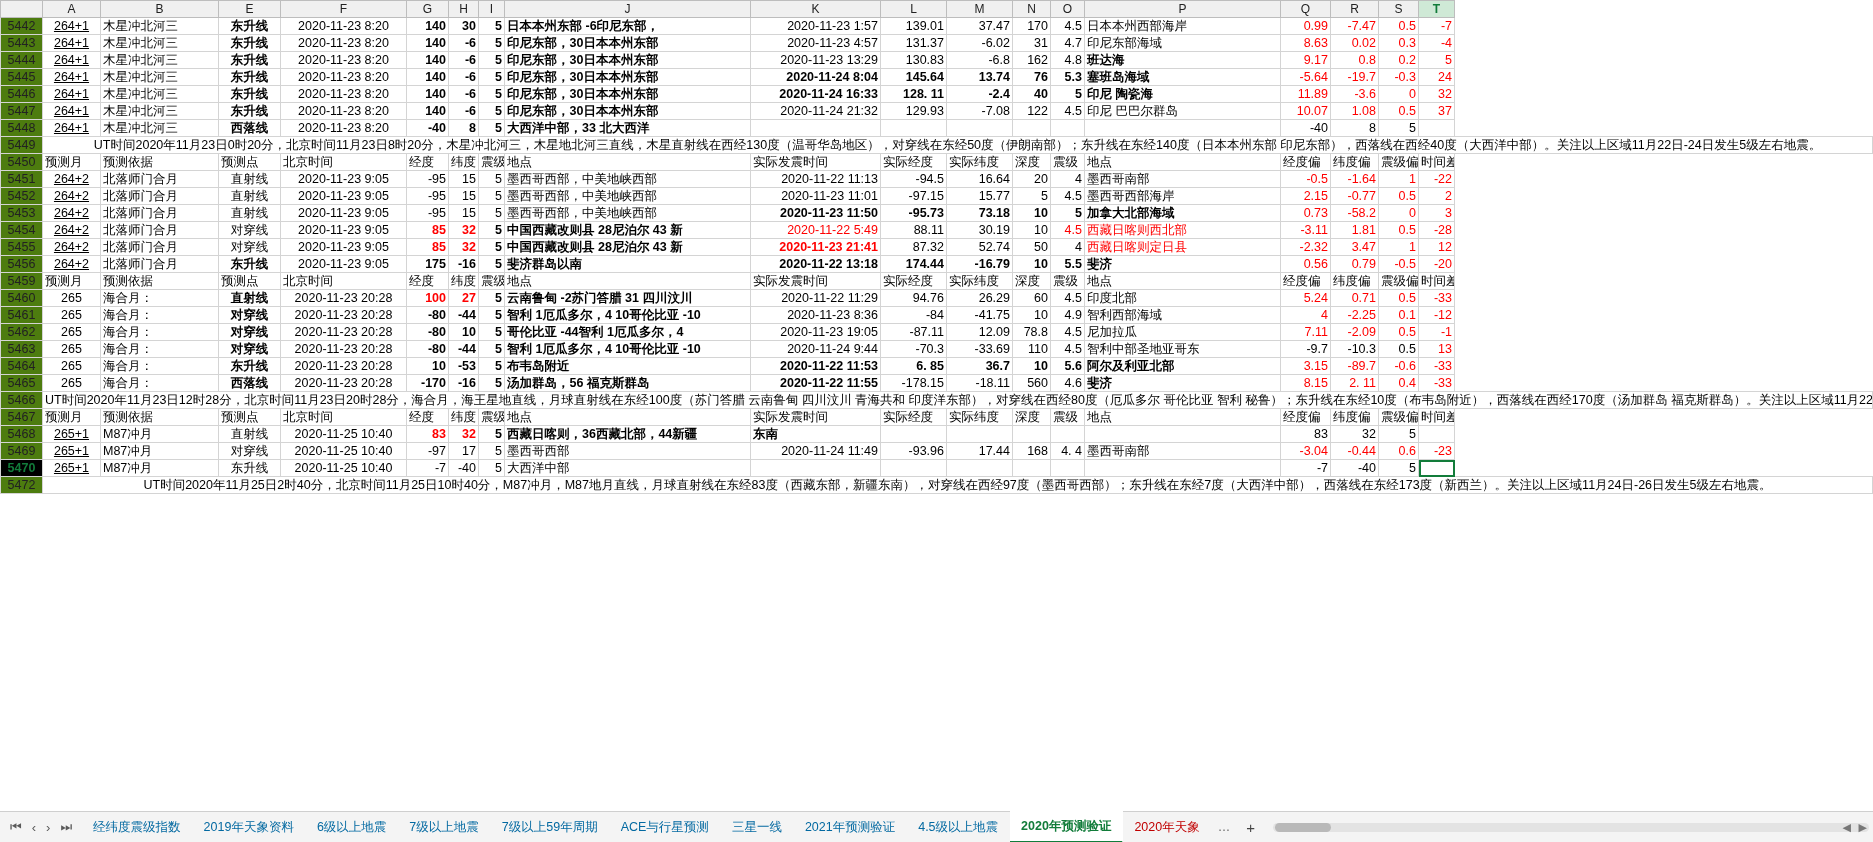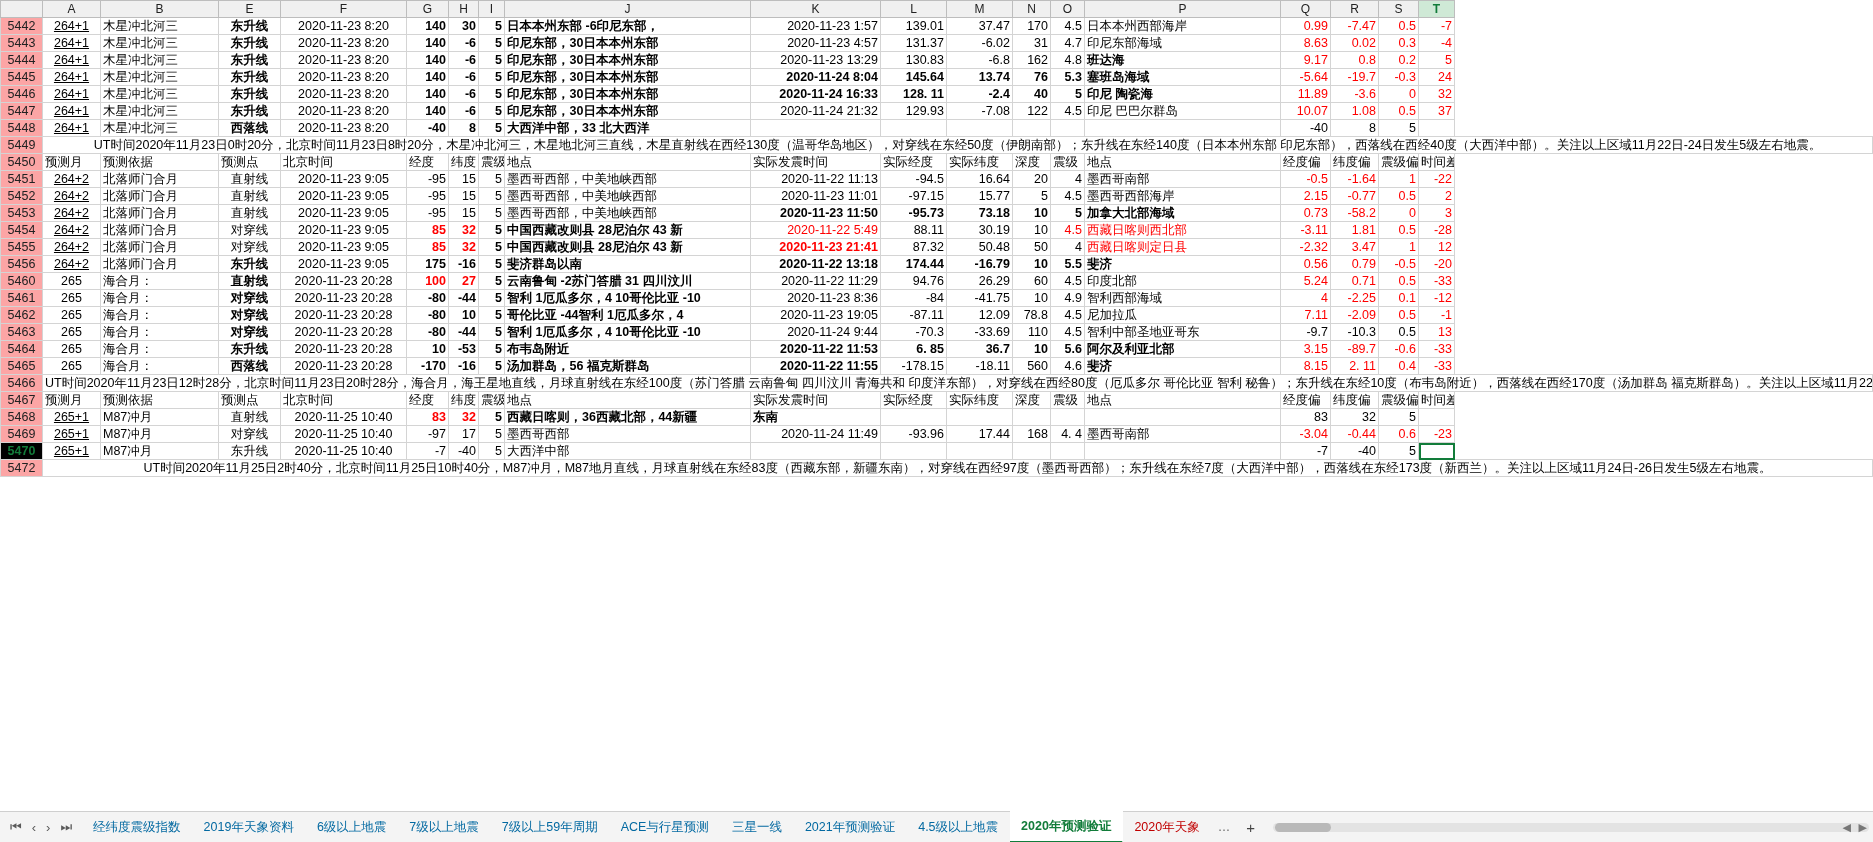--- a/index.html
+++ b/index.html
@@ -32,21 +32,21 @@
     background:#f0f0f0;
     text-align:center;
     font-size:12px;
     color:#222;
     border:1px solid #bdbdbd;
     height:16px;
     font-weight:normal;
   }
   tr.colhead td.sel{background:#cfe9d6;color:#127c3a;font-weight:bold;}
   td.rowhead{
-    background:#fca5a5;
+    background:#4d7c0f;
     text-align:center;
     color:#222;
     border:1px solid #bdbdbd;
     font-size:12px;
     width:42px;
   }
   td.rowhead.sel{background:#000000;color:#127c3a;font-weight:bold;}
   .corner{background:#f0f0f0;border:1px solid #bdbdbd;}
 
   .c{text-align:center;}
@@ -413,21 +413,21 @@
         <td class="c u">264+2</td>
         <td class="l">北落师门合月</td>
         <td class="c">对穿线</td>
         <td class="c">2020-11-23  9:05</td>
         <td class="r b red">85</td>
         <td class="r b red">32</td>
         <td class="r b">5</td>
         <td class="l b">中国西藏改则县  28尼泊尔    43  新</td>
         <td class="r red b">2020-11-23 21:41</td>
         <td class="r">87.32</td>
-        <td class="r">50.48</td>
+        <td class="r">52.74</td>
         <td class="r">50</td>
         <td class="r">4</td>
         <td class="l red">西藏日喀则定日县</td>
         <td class="r red">-2.32</td>
         <td class="r red">3.47</td>
         <td class="r red">1</td>
         <td class="r red">12</td>
       </tr>
       <tr>
         <td class="rowhead">5456</td>
@@ -445,20 +445,41 @@
         <td class="r b">10</td>
         <td class="r b">5.5</td>
         <td class="l b">斐济</td>
         <td class="r red">0.56</td>
         <td class="r red">0.79</td>
         <td class="r red">-0.5</td>
         <td class="r red">-20</td>
       </tr>
 
 
+      <tr>
+        <td class="rowhead">5459</td>
+        <td class="l">预测月</td>
+        <td class="l">预测依据</td>
+        <td class="l">预测点</td>
+        <td class="l">北京时间</td>
+        <td class="l">经度</td>
+        <td class="l">纬度</td>
+        <td class="l">震级</td>
+        <td class="l">地点</td>
+        <td class="l">实际发震时间</td>
+        <td class="l">实际经度</td>
+        <td class="l">实际纬度</td>
+        <td class="l">深度</td>
+        <td class="l">震级</td>
+        <td class="l">地点</td>
+        <td class="l">经度偏</td>
+        <td class="l">纬度偏</td>
+        <td class="l">震级偏</td>
+        <td class="l">时间差</td>
+      </tr>
 
       <tr>
         <td class="rowhead">5460</td>
         <td class="c">265</td>
         <td class="l">海合月：</td>
         <td class="c b">直射线</td>
         <td class="c">2020-11-23 20:28</td>
         <td class="r b red">100</td>
         <td class="r b red">27</td>
         <td class="r b">5</td>

